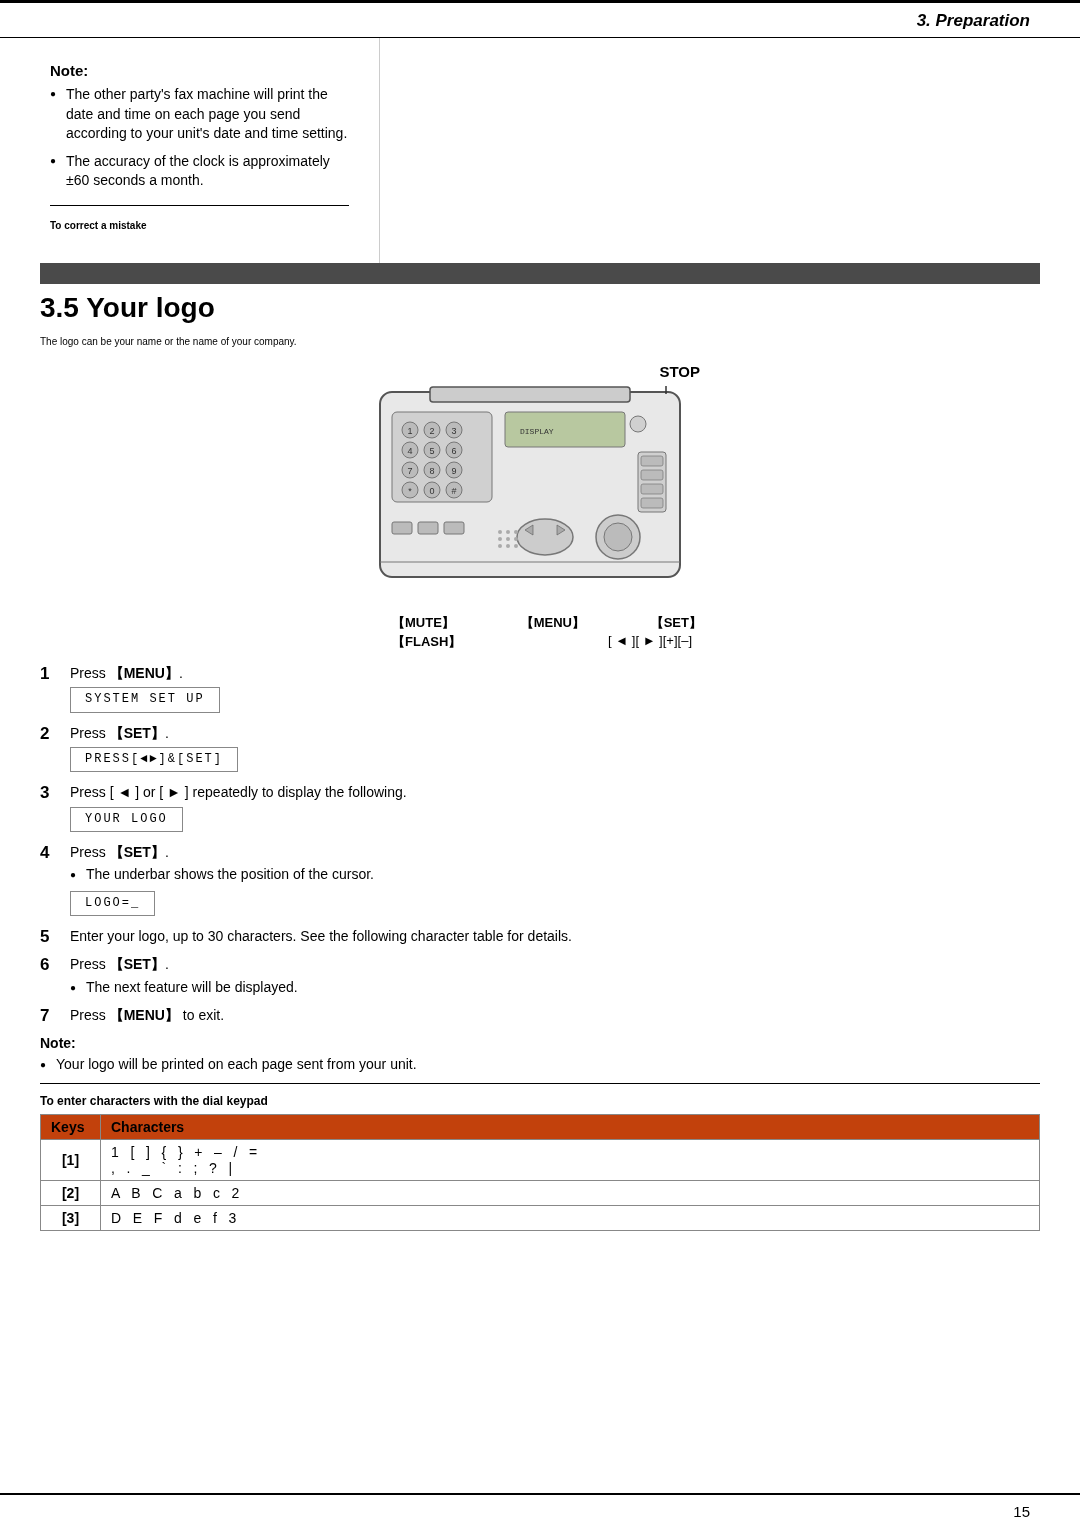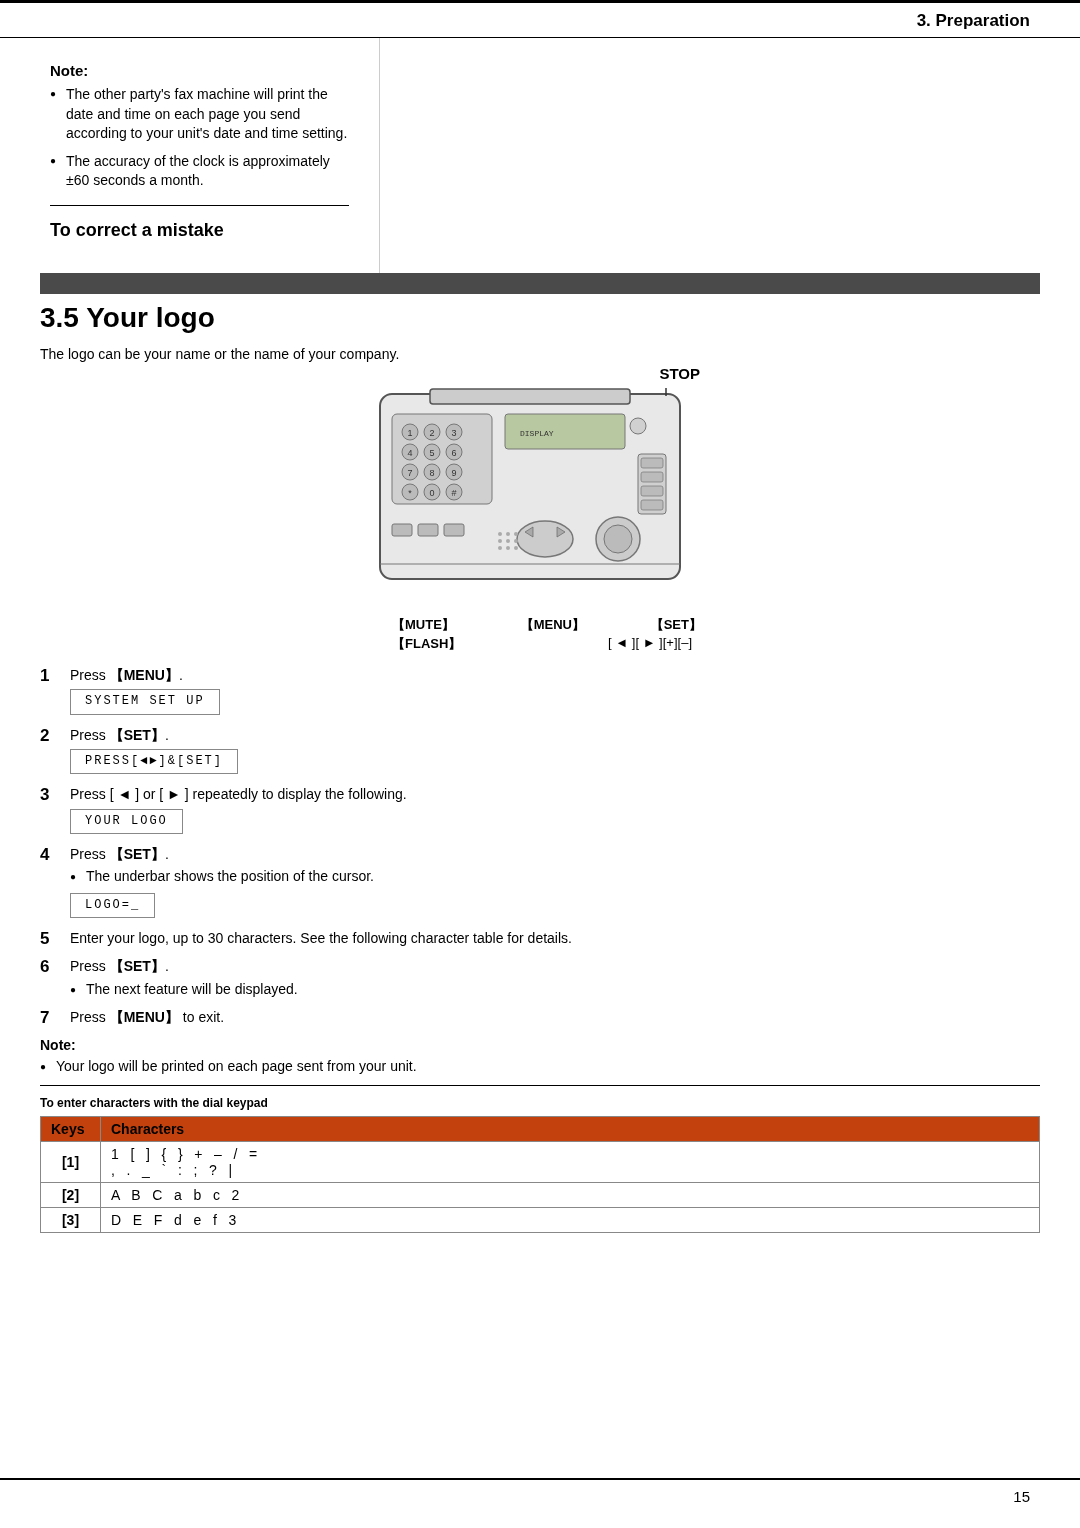--- a/index.html
+++ b/index.html
@@ -26,20 +26,21 @@
       margin-bottom: 0;
     }
     
     .header {
       display: flex;
       justify-content: flex-end;
       padding: 8px 50px 6px 50px;
       border-bottom: 1px solid #000;
     }
     .header-title {
+      font-style: italic;
       font-weight: bold;
       font-size: 17px;
     }
     
     .content {
       display: flex;
       flex-direction: column;
       padding: 0;
     }
     .left-col {
@@ -77,21 +78,21 @@
       font-size: 10px;
       top: 2px;
     }
     .divider-line {
       border: none;
       border-top: 1px solid #000;
       margin: 14px 0;
     }
     .subsection-title {
       font-weight: bold;
-      font-size: 18px;
+      font-size: 10px;
       margin-bottom: 8px;
     }
     .subsection-text {
       font-size: 14px;
       line-height: 1.45;
     }
 
     
     .section-header-bar {
       background: #4a4a4a;
@@ -102,22 +103,23 @@
       margin-bottom: 8px;
       letter-spacing: 1px;
     }
     .section-main-title {
       font-size: 28px;
       font-weight: bold;
       margin-bottom: 10px;
       margin-top: 6px;
     }
     .section-intro {
-      font-size: 14px;
+      font-size: 10px;
       line-height: 1.5;
+      margin-bottom: 14px;
     }
 
     
     .device-area {
       position: relative;
       width: 100%;
       margin-bottom: 12px;
     }
 
     
@@ -234,21 +236,21 @@
     }
     .char-table td.key-col {
       font-weight: bold;
       text-align: center;
       width: 60px;
     }
 
     
     .footer {
       position: absolute;
-      bottom: 15px;
+      bottom: 0;
       left: 0;
       right: 0;
       border-top: 2px solid #000;
       display: flex;
       justify-content: flex-end;
       padding: 8px 50px;
       font-size: 15px;
     }
 
     

